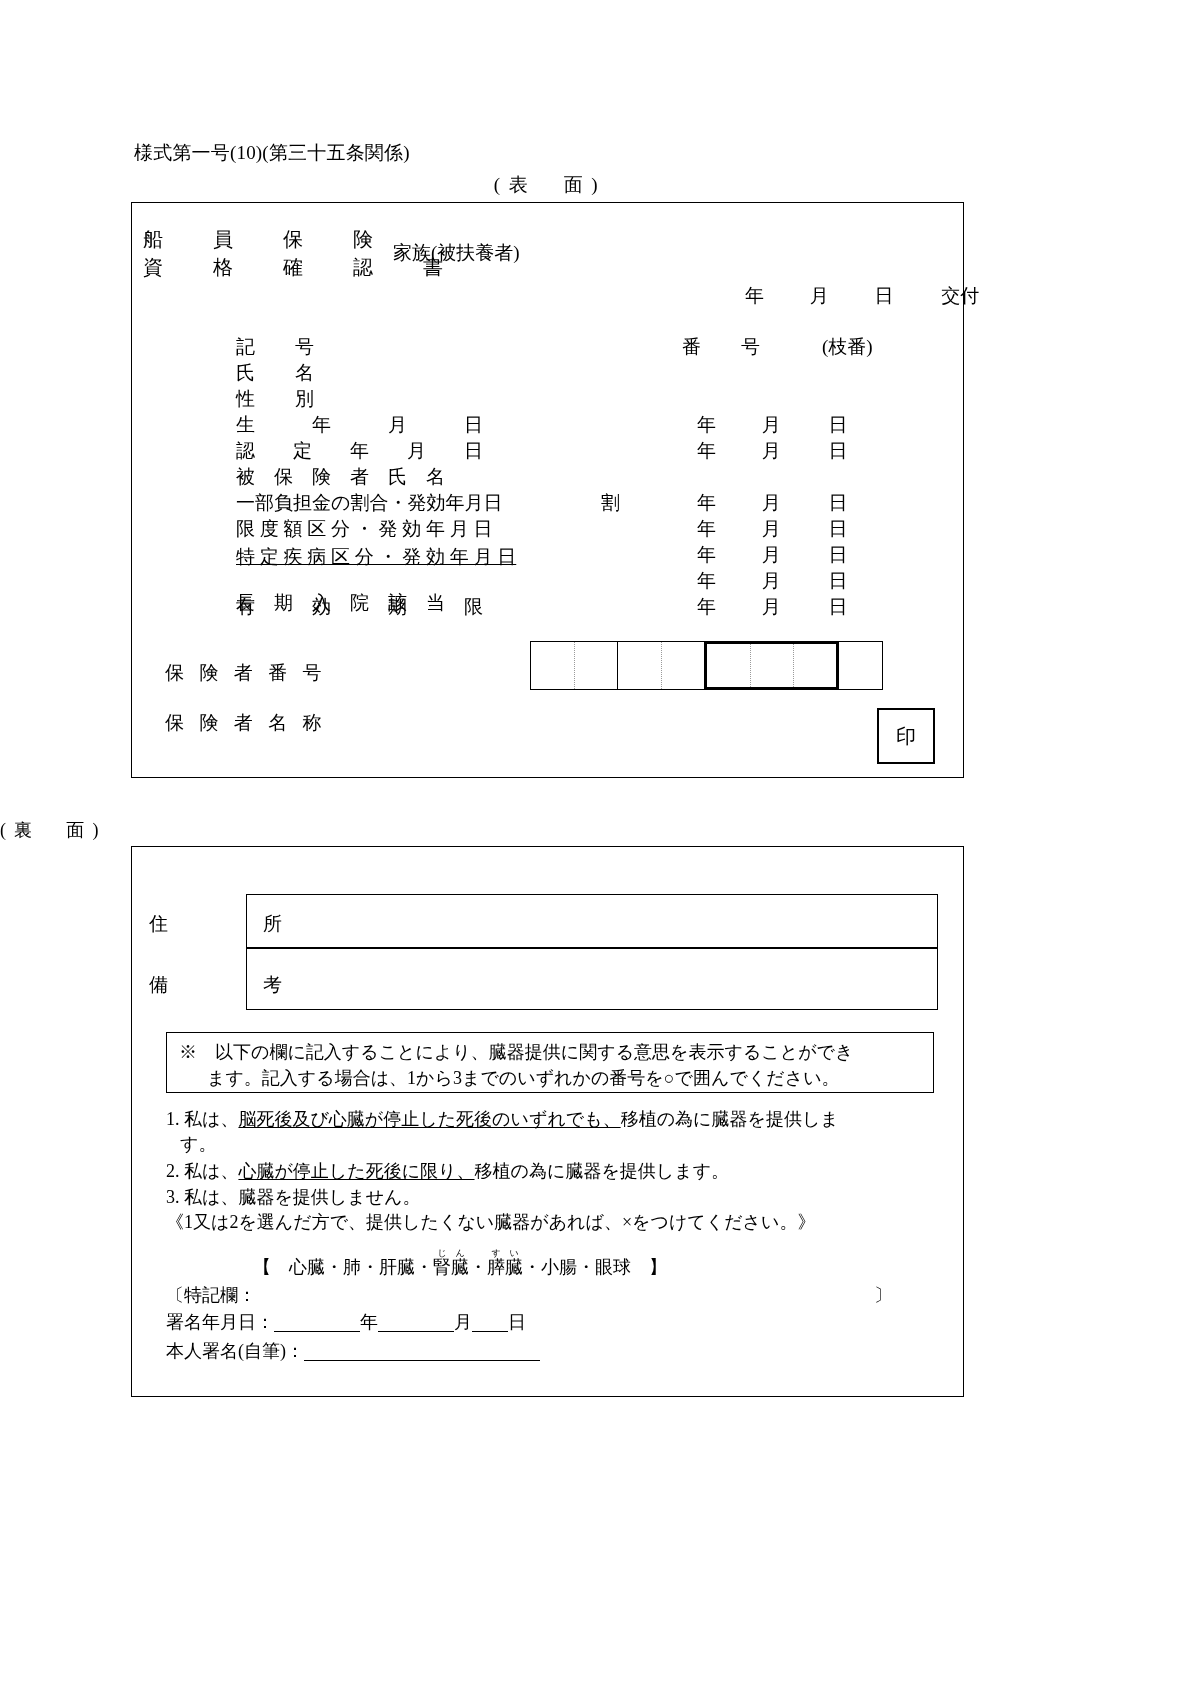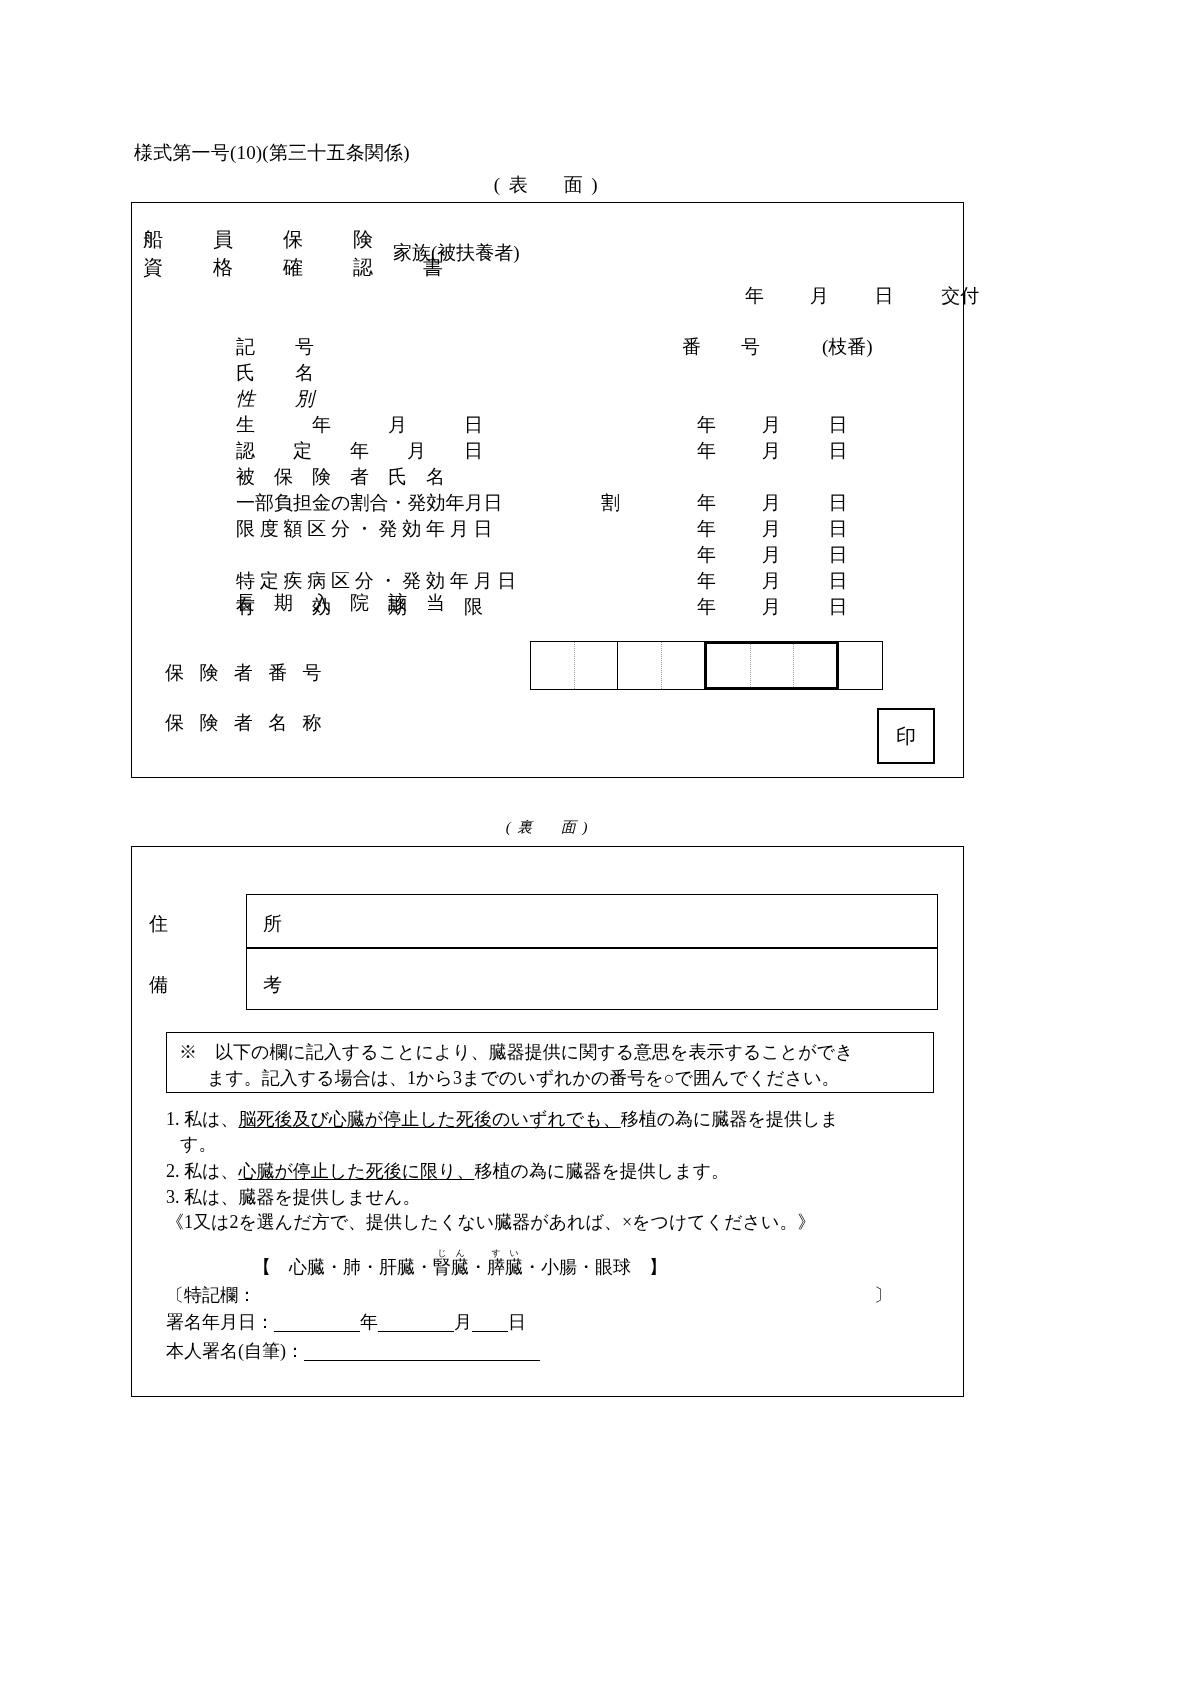--- a/index.html
+++ b/index.html
@@ -36,24 +36,22 @@
   #front-label {
     left: 0; top: 172px;
     width: 1100px;
     text-align: center;
     font-size: 19px;
     letter-spacing: 0.45em;
   }
   #back-label {
     left: 0; top: 818px;
     width: 1100px;
-    text-align: center;
-    font-size: 15px;
+    font-size: 18px;
     letter-spacing: 0.45em;
-    font-style: italic;
   }
 
   
   #front-card {
     left: 131px; top: 202px;
     width: 833px; height: 576px;
     border: 1.6px solid #000;
     box-sizing: border-box;
   }
   #back-card {
@@ -87,28 +85,28 @@
   }
   .ymd span { display: inline-block; }
   .ymd .y { width: 60px; }
   .ymd .m { width: 62px; }
 
   #kigo-label   { top: 334px; }
   #bangou-label { left: 682px; top: 334px; font-size: 19px; letter-spacing: 0.55em; }
   #edaban-label { left: 822px; top: 334px; font-size: 19px; }
 
   #shimei-label  { top: 360px; }
-  #seibetsu-label{ top: 386px; font-style: italic; }
+  #seibetsu-label{ top: 386px; }
   #seinen-label  { top: 412px; }
   #nintei-label  { top: 438px; }
   #hihokensha-label { top: 464px; }
   #ichibu-label  { top: 490px; }
   #gendo-label   { top: 516px; }
   #chouki-label  { top: 542px; margin-top: 48px; }
-  #tokutei-label { top: 568px; }
+  #tokutei-label { top: 544px; text-decoration: underline; }
   #yuukou-label  { top: 594px; }
 
   #seinen-ymd  { top: 412px; }
   #nintei-ymd  { top: 438px; }
   #ichibu-wari { left: 601px; top: 490px; font-size: 19px; }
   #ichibu-ymd  { top: 490px; }
   #gendo-ymd   { top: 516px; }
   #chouki-ymd  { top: 542px; }
   #tokutei-ymd { top: 568px; }
   #yuukou-ymd  { top: 594px; }

